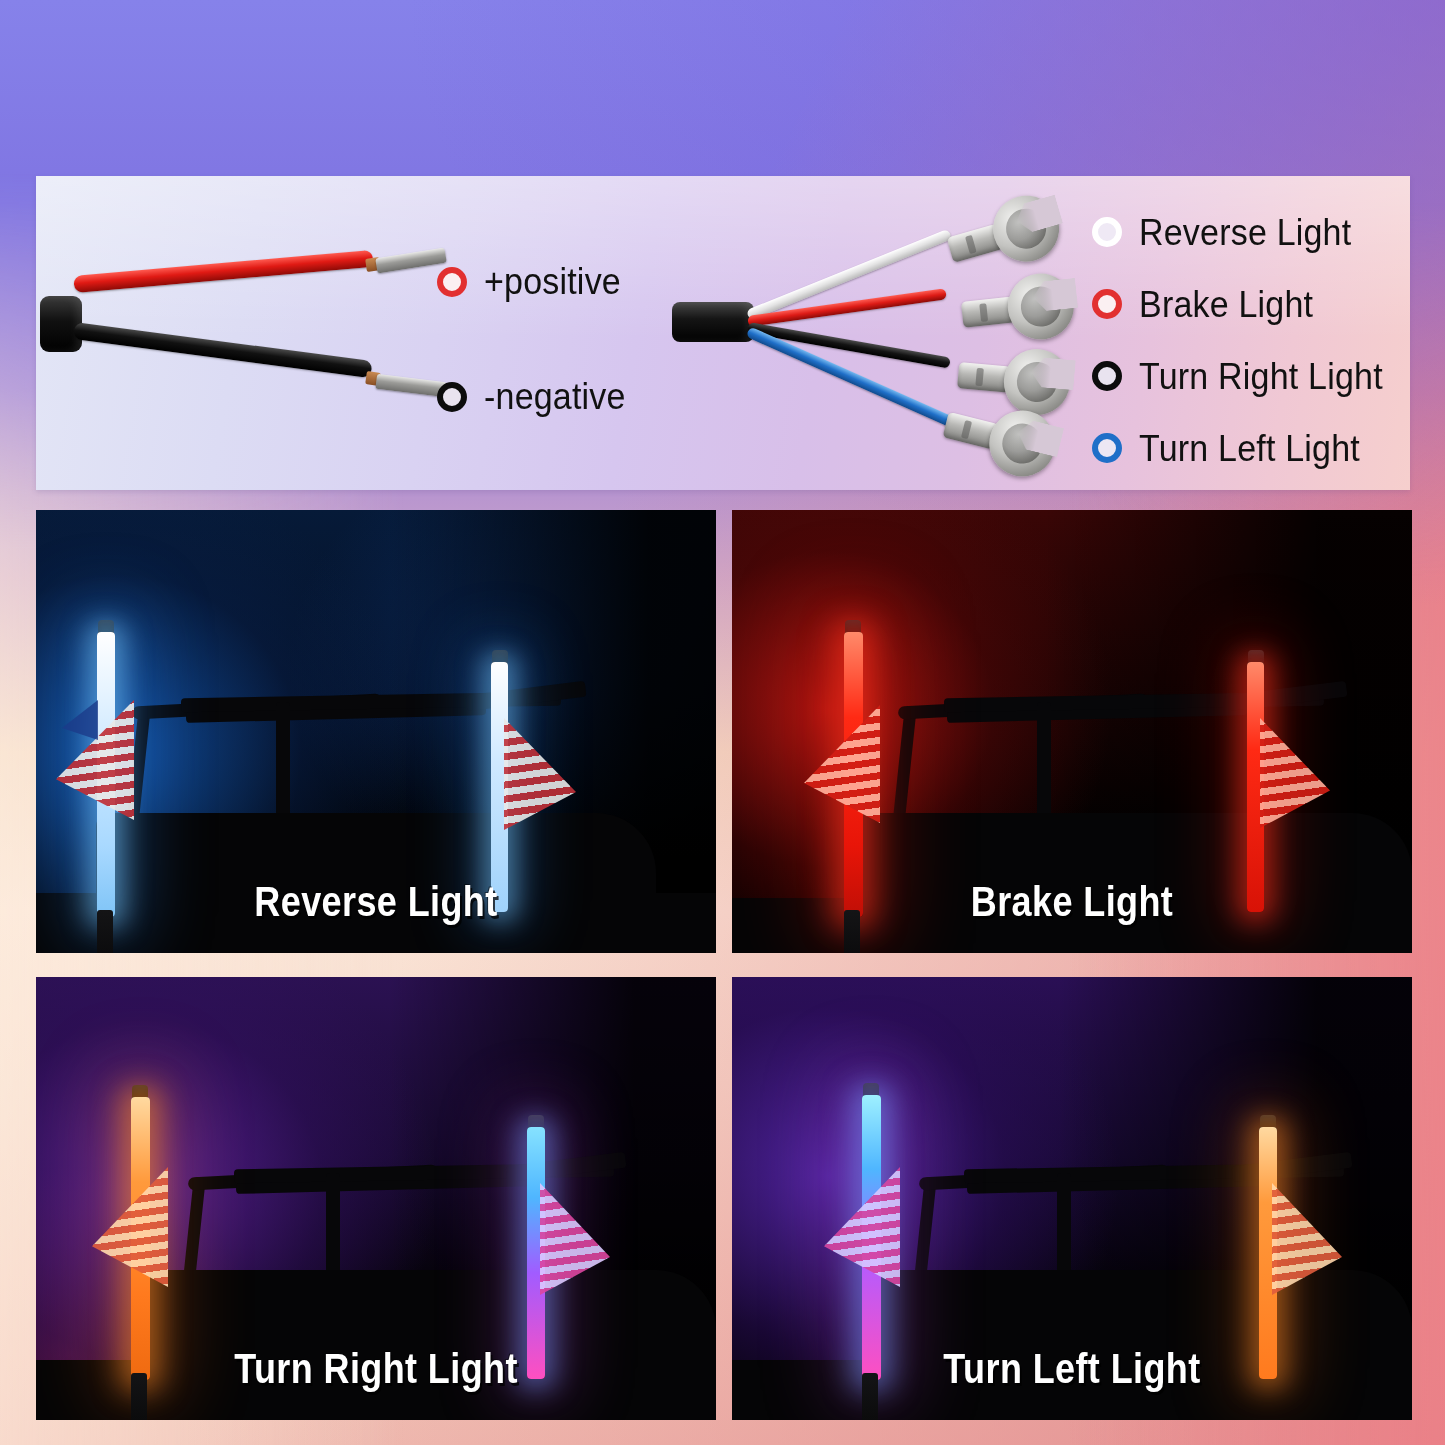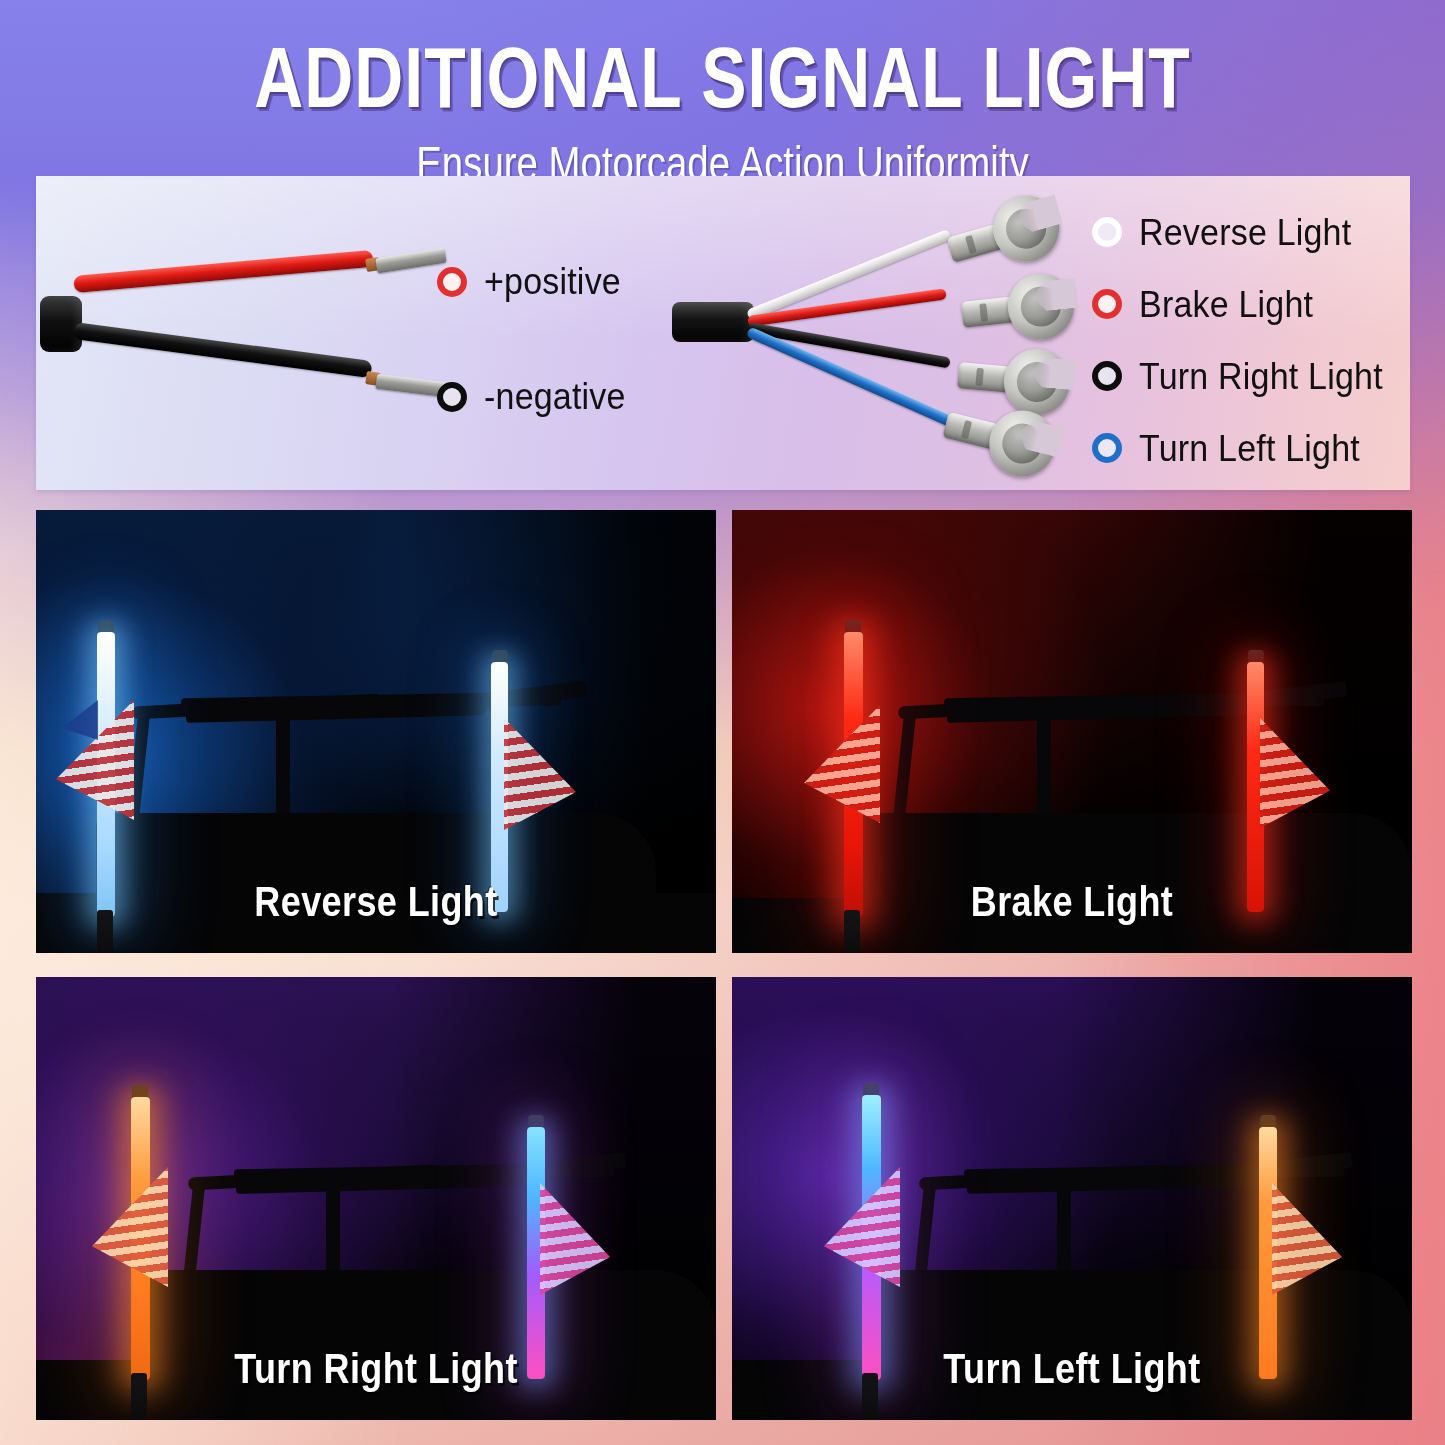--- a/index.html
+++ b/index.html
@@ -150,24 +150,20 @@
   .flag{position:absolute;}
 </style>
 </head>
 <body>
 
 <div id="page">
   <div id="tintL"></div>
   <div id="tintR"></div>
   <div id="tintTopR"></div>
 
-  <div id="header">
-    <h1 class="title">ADDITIONAL SIGNAL LIGHT</h1>
-    <div class="subtitle">Ensure Motorcade Action Uniformity</div>
-  </div>
 
   <div id="wirePanel">
     <div class="panelGloss"></div>
   </div>
 
   <div>
     <div class="boot2"></div>
     <div class="wireRed"></div>
     <div class="wireBlk"></div>
     <div class="tipCopper" style="left:366px;top:258px;transform:rotate(-8deg);"></div>

